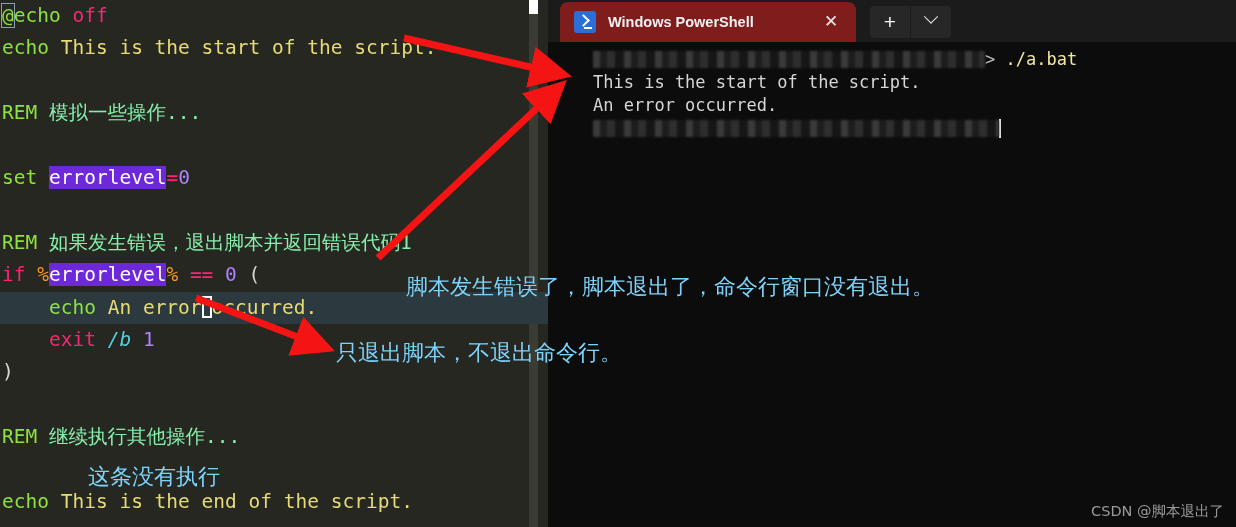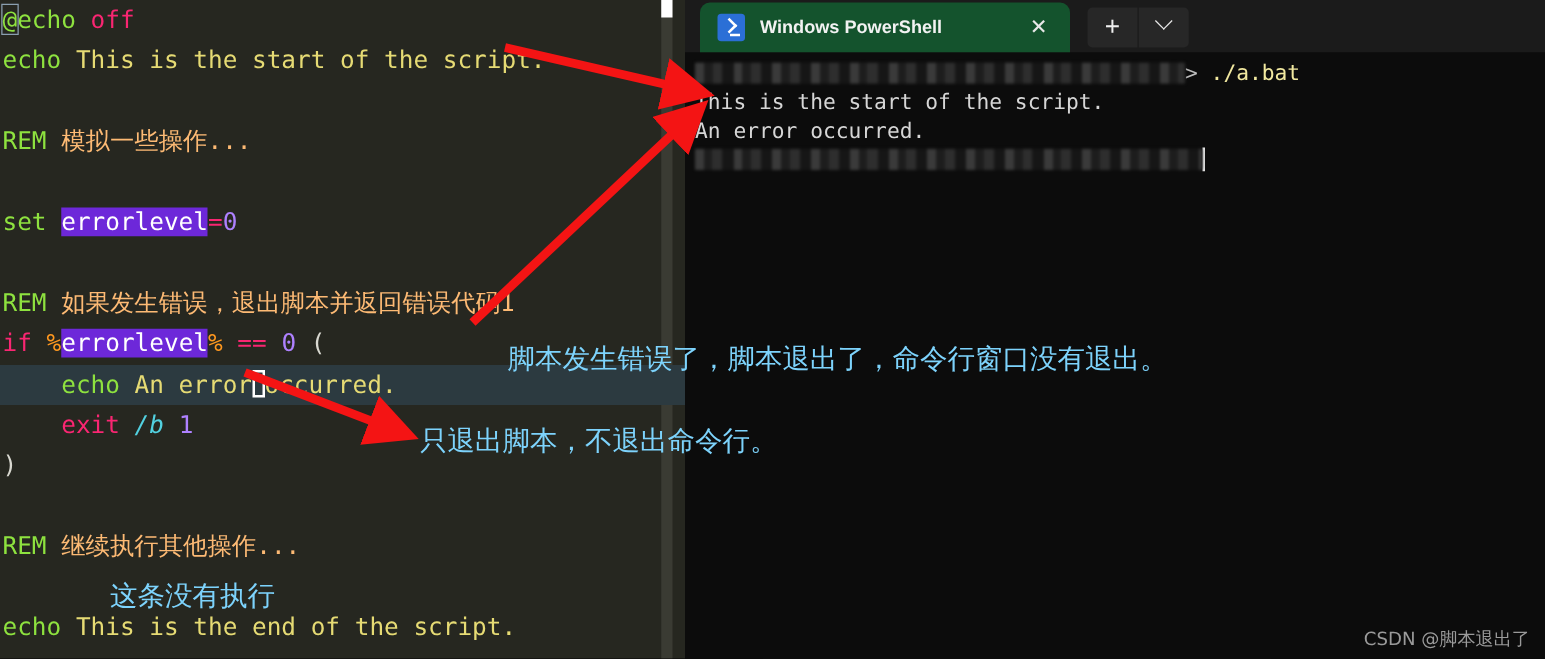--- a/index.html
+++ b/index.html
@@ -25,42 +25,42 @@
     font-family:"DejaVu Sans Mono","Liberation Mono",monospace;
     font-size:19.5px;line-height:32.4px;white-space:pre;
   }
   .line{height:32.4px;padding-left:2px;box-sizing:border-box;}
   .line.hl{background:#2c3a40;}
   .g{color:#8ee23f;}          
   .y{color:#e6db74;}          
   .p{color:#f92672;}          
   .o{color:#fd971f;}          
   .v{color:#ae81ff;}          
-  .c{color:#fdba74;}          
+  .c{color:#86efac;}          
   .w{color:#f0f0f0;}          
   .cy{color:#52d1e0;font-style:italic;} 
   .sel{background:#6d28d9;color:#ffffff;}
   .paren{color:#d8d8d0;}
   .tilde{color:#7a8fa6;}
   .cursor{
     display:inline-block;width:10px;height:22px;vertical-align:-4px;
     box-sizing:border-box;border:2px solid #ffffff;background:transparent;
   }
   .atbox{outline:1px solid #8a9fb0;}
 
   
   .term{
     position:absolute;left:548px;top:0;width:688px;height:527px;background:#0c0c0c;
   }
   .titlebar{
     position:absolute;left:0;top:0;width:688px;height:42px;background:#1b1b1b;
   }
   .tab{
     position:absolute;left:12px;top:2px;width:296px;height:40px;
-    background:#14532d;border-radius:8px 8px 0 0;
+    background:#7f1d1d;border-radius:8px 8px 0 0;
     display:flex;align-items:center;
   }
   .psicon{
     width:22px;height:22px;margin-left:14px;border-radius:3px;
     background:#2b6fd6;position:relative;flex:0 0 auto;
   }
   .psicon:before{
     content:"";position:absolute;left:5px;top:5px;width:7px;height:7px;
     border-right:2px solid #fff;border-bottom:2px solid #fff;
     transform:rotate(-45deg);
@@ -91,21 +91,21 @@
   }
   .tabmenu .chev{display:inline-block;width:9px;height:9px;
     border-right:1.6px solid #eaeaea;border-bottom:1.6px solid #eaeaea;
     transform:rotate(45deg) translate(-3px,-3px);}
   .termbody{
     position:absolute;left:0;top:42px;width:688px;height:485px;
     background:#0c0c0c;padding:6px 0 0 8px;box-sizing:border-box;
     font-family:"DejaVu Sans Mono","Liberation Mono",monospace;
     font-size:17px;line-height:23px;white-space:pre;color:#cccccc;
   }
-  .tline{height:23px;position:relative;}
+  .tline{height:23px;position:relative;margin-left:37px;}
   .redacted{
     display:inline-block;height:17px;vertical-align:-3px;border-radius:1px;
     background:
       repeating-linear-gradient(90deg,#3a3a3a 0 7px,#1d1d1d 7px 14px,#2e2e2e 14px 22px,#161616 22px 31px),
       #242424;
     filter:blur(1.1px);
   }
   .prompt-arrow{color:#bdbdbd;}
   .cmd{color:#f2e9a0;}
   .tout{color:#d6d6d6;}

